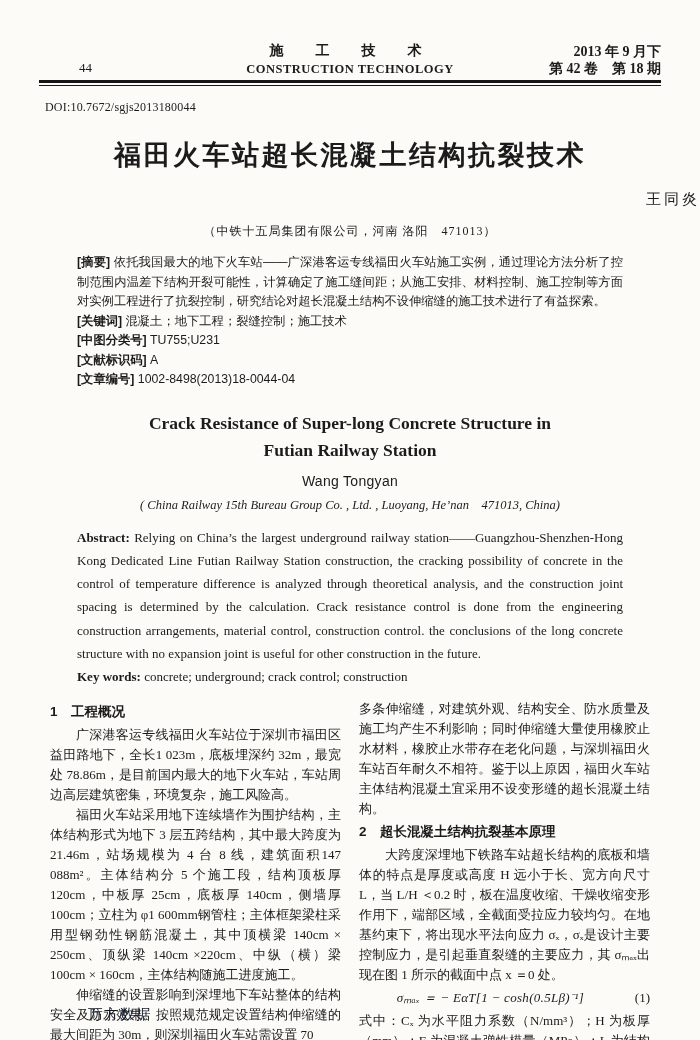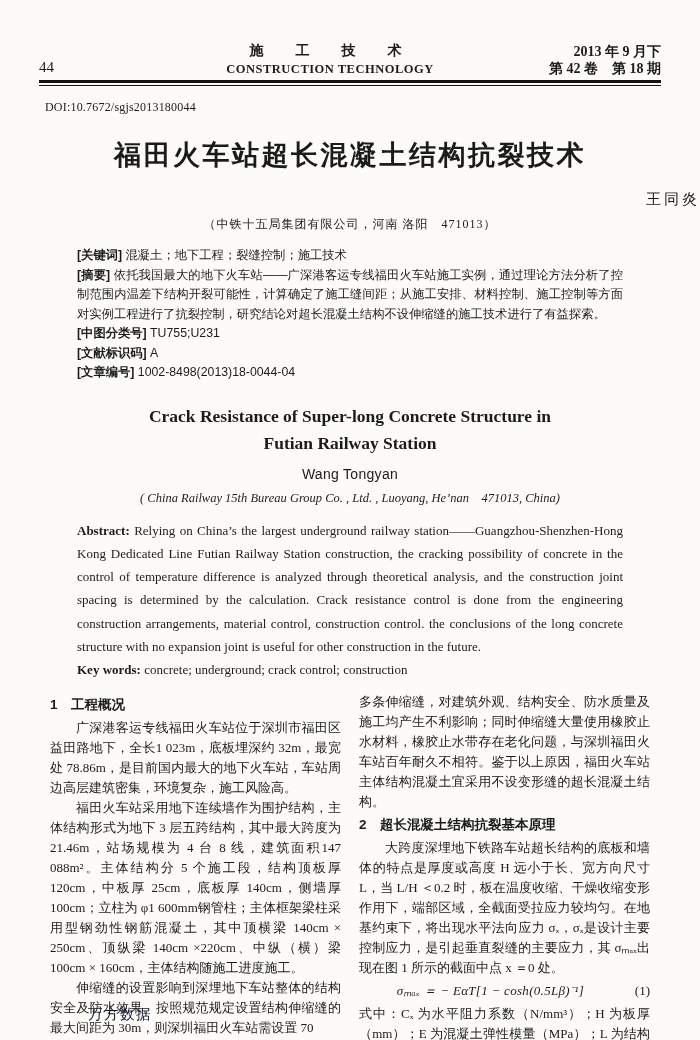--- a/index.html
+++ b/index.html
@@ -2,33 +2,33 @@
 <html><head>
 <meta charset="utf-8">
 <style>
   html,body{margin:0;padding:0;}
   body{width:700px;height:1040px;background:#efeeea;font-family:"Liberation Serif",serif;}
   .page{position:relative;width:700px;height:1040px;background:#fcfbf7;color:#1b1b1b;overflow:hidden;}
 
   
   .header{width:622px;margin:0 auto;padding-top:42px;}
   .head-row{display:flex;align-items:flex-end;}
-  .head-left{width:90px;font-size:15px;padding-bottom:1px;}
+  .head-left{width:90px;font-size:13px;padding-bottom:1px;margin-left:40px;}
   .head-center{flex:1;text-align:center;}
   .journal-cn{font-size:14px;font-weight:bold;letter-spacing:9px;}
   .journal-en{font-size:12.5px;font-weight:bold;letter-spacing:.5px;margin-top:2px;}
   .head-right{width:130px;text-align:right;font-size:14px;font-weight:bold;line-height:17px;}
   .head-rule{margin-top:3px;border-top:3px solid #151515;border-bottom:1.5px solid #151515;height:2px;}
 
   .doi{margin:14px 0 0 45px;font-size:12px;letter-spacing:.2px;}
 
   
   .title-cn{text-align:center;font-size:27px;font-weight:bold;letter-spacing:2.5px;margin:22px 0 0;}
   .author-cn{text-align:right;font-size:15px;letter-spacing:3px;margin-top:17px;}
-  .affil-cn{text-align:center;font-size:12px;margin-top:7px;letter-spacing:1px;}
+  .affil-cn{text-align:center;font-size:12px;margin-top:14px;letter-spacing:1px;}
 
   .cn-abstract{width:546px;margin:13px auto 0;font-size:12.3px;line-height:19.5px;
                font-family:"Liberation Sans",sans-serif;text-align:justify;}
   .cn-abstract p{margin:0;}
   .cn-abstract b{font-weight:bold;}
   .meta-row{display:flex;margin-top:0;flex-direction:column;}
   .meta-item{white-space:nowrap;}
   .meta-item.m1{width:206px;}
   .meta-item.m2{width:155px;}
 
@@ -82,26 +82,26 @@
   </div>
 
   <div class="doi">DOI:10.7672/sgjs2013180044</div>
 
   <h1 class="title-cn">福田火车站超长混凝土结构抗裂技术</h1>
   <div class="author-cn">王同炎</div>
   <div class="affil-cn">（中铁十五局集团有限公司，河南 洛阳　471013）</div>
 
   <div class="cn-abstract">
     <p>
+      <b>[摘要]</b>
+      <span>依托我国最大的地下火车站——广深港客运专线福田火车站施工实例，通过理论方法分析了控制范围内温差下结构开裂可能性，计算确定了施工缝间距；从施工安排、材料控制、施工控制等方面对实例工程进行了抗裂控制，研究结论对超长混凝土结构不设伸缩缝的施工技术进行了有益探索。</span>
+    </p>
+    <p>
       <b>[关键词]</b>
       <span>混凝土；地下工程；裂缝控制；施工技术</span>
-    </p>
-    <p>
-      <b>[摘要]</b>
-      <span>依托我国最大的地下火车站——广深港客运专线福田火车站施工实例，通过理论方法分析了控制范围内温差下结构开裂可能性，计算确定了施工缝间距；从施工安排、材料控制、施工控制等方面对实例工程进行了抗裂控制，研究结论对超长混凝土结构不设伸缩缝的施工技术进行了有益探索。</span>
     </p>
     <p class="meta-row">
       <span class="meta-item m1">
         <b>[中图分类号]</b>
         <span>TU755;U231</span>
       </span>
       <span class="meta-item m2">
         <b>[文献标识码]</b>
         <span>A</span>
       </span>

